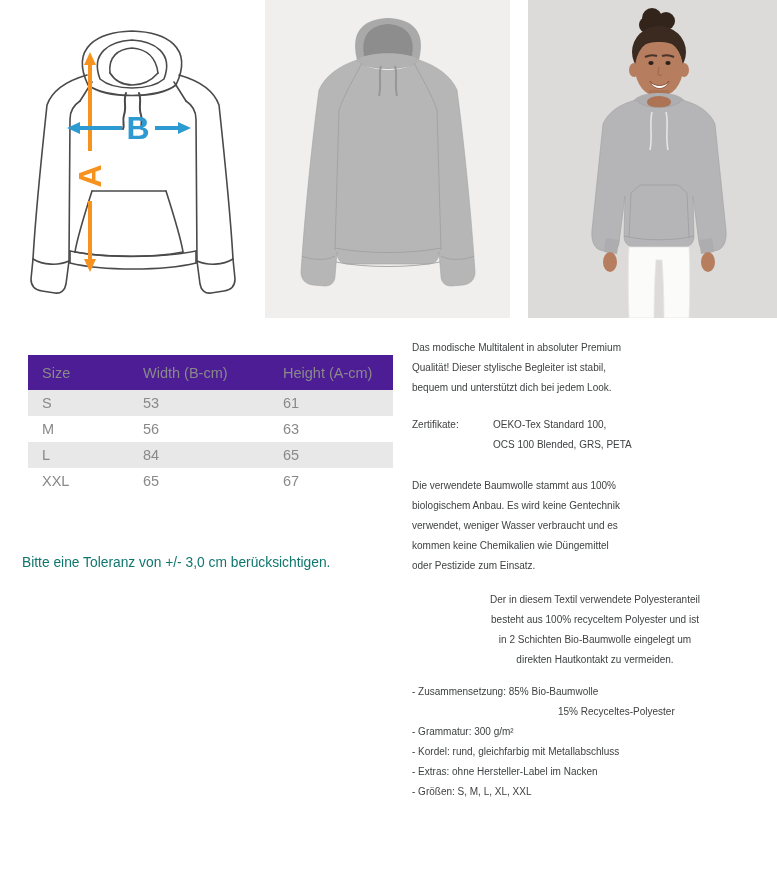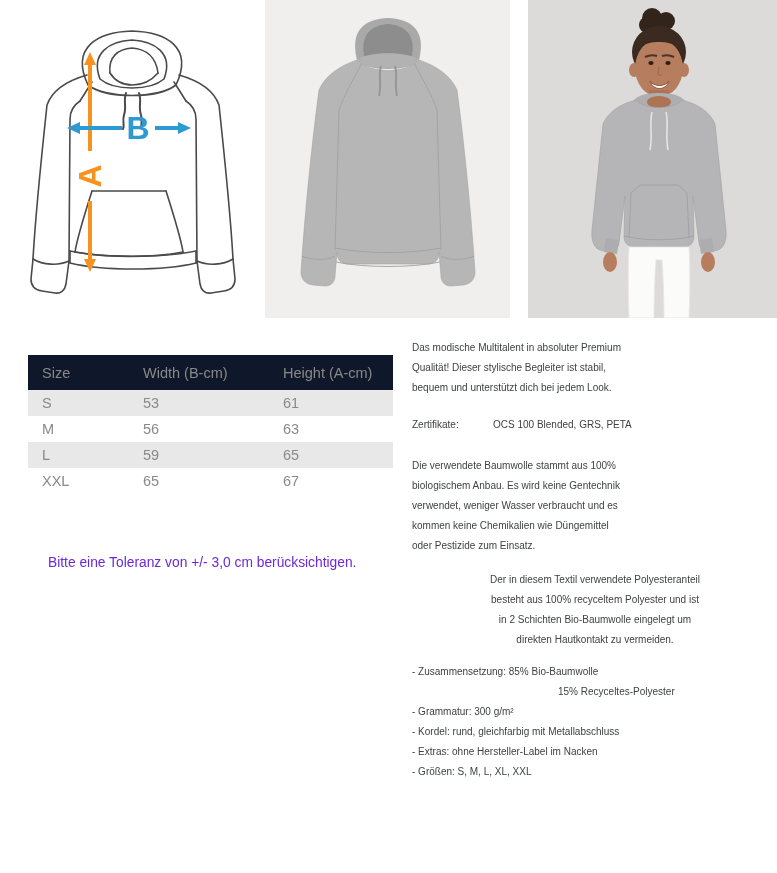--- a/index.html
+++ b/index.html
@@ -9,26 +9,26 @@
   
   #diagram-panel{position:absolute;left:8px;top:10px;width:250px;height:302px;background:#fff;}
   #photo-flat{position:absolute;left:265px;top:0;width:245px;height:318px;background:#f0efee;}
   #photo-model{position:absolute;left:528px;top:0;width:249px;height:318px;background:#dcdbd9;}
   #diagram-panel svg,#photo-flat svg,#photo-model svg{display:block;width:100%;height:100%;}
 
   
   #size-table{position:absolute;left:28px;top:355px;width:365px;border-collapse:collapse;
               table-layout:fixed;font-size:14.5px;color:#8a8989;}
   #size-table th,#size-table td{font-weight:normal;text-align:left;padding:0 0 0 14px;}
-  #size-table thead tr{background:#0f172a;height:35px;}
+  #size-table thead tr{background:#4c1d95;height:35px;}
   #size-table tbody tr{height:26px;background:#fff;}
   #size-table tbody tr:nth-child(odd){background:#e9e8e8;}
   #size-table col.c1{width:101px;} #size-table col.c2{width:140px;} #size-table col.c3{width:124px;}
 
-  #tolerance-note{position:absolute;left:48px;top:555px;font-size:13.8px;color:#6d28d9;}
+  #tolerance-note{position:absolute;left:22px;top:555px;font-size:13.8px;color:#0f766e;}
 
   
   #description{position:absolute;left:412px;top:338px;width:366px;font-size:10px;
                color:#3f4142;}
   #description .line{line-height:20px;white-space:nowrap;}
   .para1{margin-bottom:17px;} .para2{margin-bottom:16px;}
   .certs{margin-bottom:21px;display:flex;}
   .certs .cert-label{width:81px;line-height:20px;flex:none;}
   .para4{margin-bottom:14px;} .para5{margin-bottom:12px;text-align:center;}
   .specs .indent{padding-left:146px;}
@@ -191,21 +191,21 @@
         <td>53</td>
         <td>61</td>
       </tr>
       <tr>
         <td>M</td>
         <td>56</td>
         <td>63</td>
       </tr>
       <tr>
         <td>L</td>
-        <td>59</td>
+        <td>84</td>
         <td>65</td>
       </tr>
       <tr>
         <td>XXL</td>
         <td>65</td>
         <td>67</td>
       </tr>
     </tbody>
   </table>
 
@@ -213,20 +213,21 @@
 
   <div id="description">
     <div class="para1">
       <div class="line">Das modische Multitalent in absoluter Premium</div>
       <div class="line">Qualität! Dieser stylische Begleiter ist stabil,</div>
       <div class="line">bequem und unterstützt dich bei jedem Look.</div>
     </div>
     <div class="certs">
       <span class="cert-label">Zertifikate:</span>
       <div class="cert-lines">
+        <div class="line">OEKO-Tex Standard 100,</div>
         <div class="line">OCS 100 Blended, GRS, PETA</div>
       </div>
     </div>
     <div class="para4">
       <div class="line">Die verwendete Baumwolle stammt aus 100%</div>
       <div class="line">biologischem Anbau. Es wird keine Gentechnik</div>
       <div class="line">verwendet, weniger Wasser verbraucht und es</div>
       <div class="line">kommen keine Chemikalien wie Düngemittel</div>
       <div class="line">oder Pestizide zum Einsatz.</div>
     </div>

